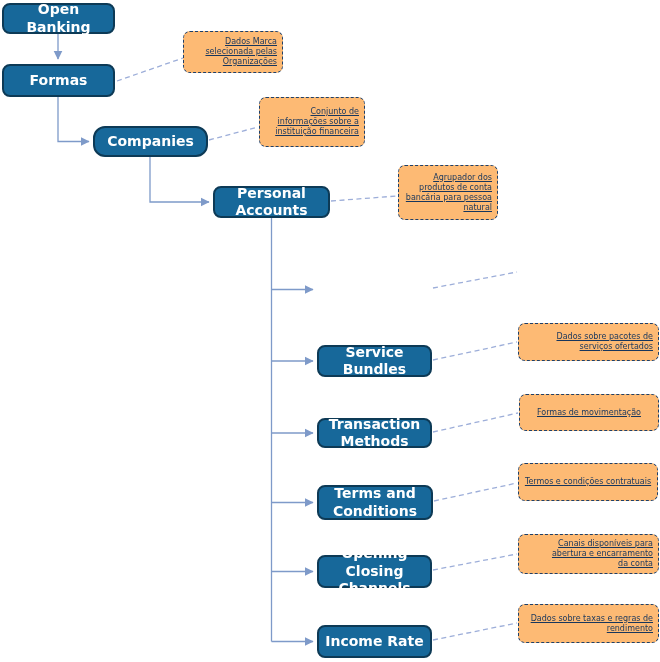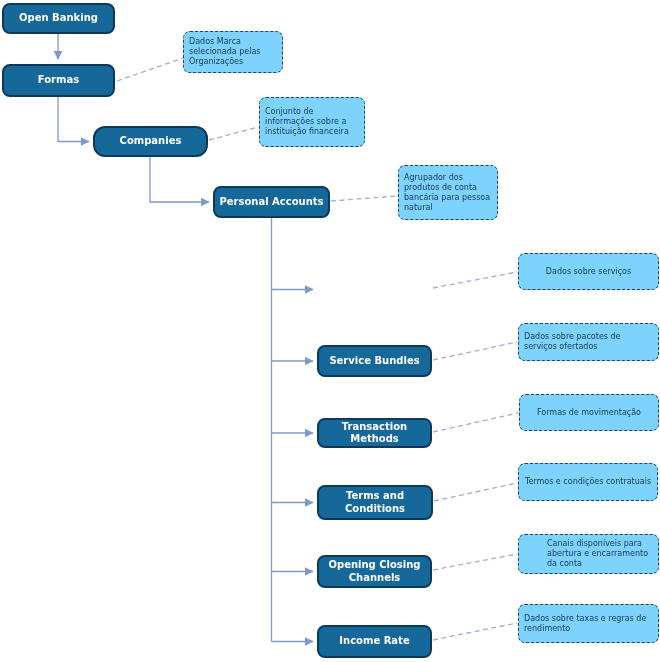--- a/index.html
+++ b/index.html
@@ -28,37 +28,38 @@
     position: absolute;
     display: flex;
     align-items: center;
     justify-content: center;
     text-align: center;
     background: var(--node-fill, #17689A);
     border: 2.5px solid var(--node-border, #0D3A56);
     border-radius: 8px;
     color: var(--node-text, #ffffff);
     font-weight: bold;
-    font-size: 10px;
+    font-size: 14px;
     line-height: 1.25;
     padding: 1px 3px;
   }
   .note {
     position: absolute;
     display: flex;
     align-items: center;
     justify-content: center;
-    text-align: left;
-    background: #7dd3fc;
+    text-align: right;
+    background: #fdba74;
     border: 1.5px dashed var(--annotation-border, #1F4069);
     border-radius: 7px;
     color: var(--annotation-text, #17365D);
     font-size: 8px;
     line-height: 1.25;
     padding: 2px 5px;
+    text-decoration: underline;
   }
 </style>
 </head>
 <body>
 
 <div class="canvas">
 
   <svg class="edge-layer" viewBox="0 0 660 662" xmlns="http://www.w3.org/2000/svg">
     <defs>
       <marker id="arrow" markerWidth="8" markerHeight="8" refX="6.5" refY="3.5" orient="auto">
@@ -94,20 +95,19 @@
   <div class="node" style="left:213px; top:186px; width:117px; height:32px;">Personal Accounts</div>
   <div class="node" style="left:317px; top:345px; width:115px; height:32px;">Service Bundles</div>
   <div class="node" style="left:317px; top:418px; width:115px; height:30px;">Transaction Methods</div>
   <div class="node" style="left:317px; top:485px; width:116px; height:35px;">Terms and Conditions</div>
   <div class="node" style="left:317px; top:555px; width:115px; height:33px;">Opening Closing Channels</div>
   <div class="node" style="left:317px; top:625px; width:115px; height:33px;">Income Rate</div>
 
   <div class="note" style="left:183px; top:31px; width:100px; height:42px;">Dados Marca selecionada pelas Organizações</div>
   <div class="note" style="left:259px; top:97px; width:106px; height:50px;">Conjunto de informações sobre a instituição financeira</div>
   <div class="note" style="left:398px; top:165px; width:100px; height:55px;">Agrupador dos produtos de conta bancária para pessoa natural</div>
-  <div class="note" style="left:518px; top:253px; width:141px; height:37px;">Dados sobre serviços</div>
   <div class="note" style="left:518px; top:323px; width:141px; height:38px;">Dados sobre pacotes de serviços ofertados</div>
   <div class="note" style="left:519px; top:394px; width:140px; height:37px;">Formas de movimentação</div>
   <div class="note" style="left:518px; top:463px; width:140px; height:38px;">Termos e condições contratuais</div>
   <div class="note" style="left:518px; top:534px; width:141px; height:40px;padding-left:28px;">Canais disponíveis para abertura e encarramento da conta</div>
   <div class="note" style="left:518px; top:604px; width:141px; height:39px;">Dados sobre taxas e regras de rendimento</div>
 
 </div>
 
 </body></html>

